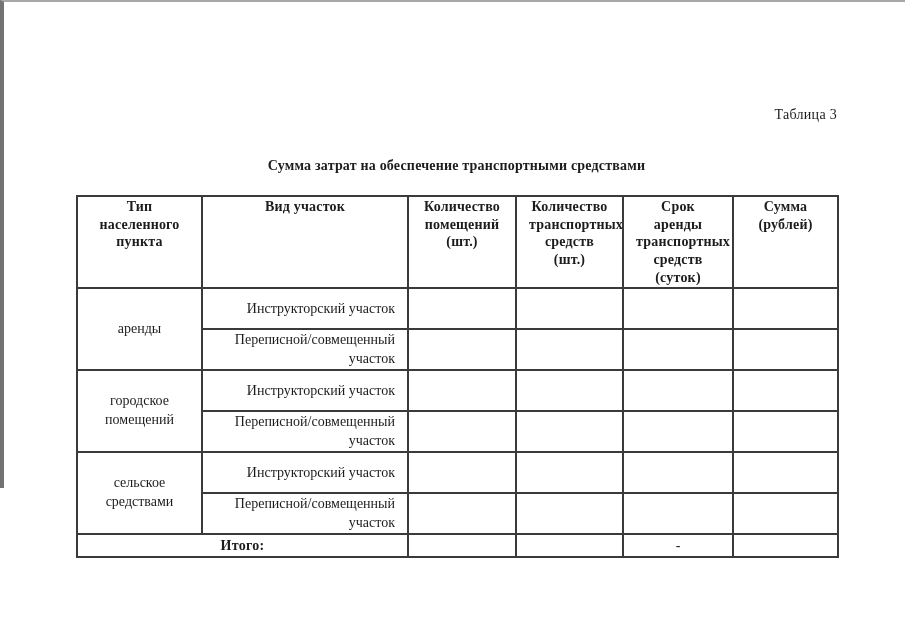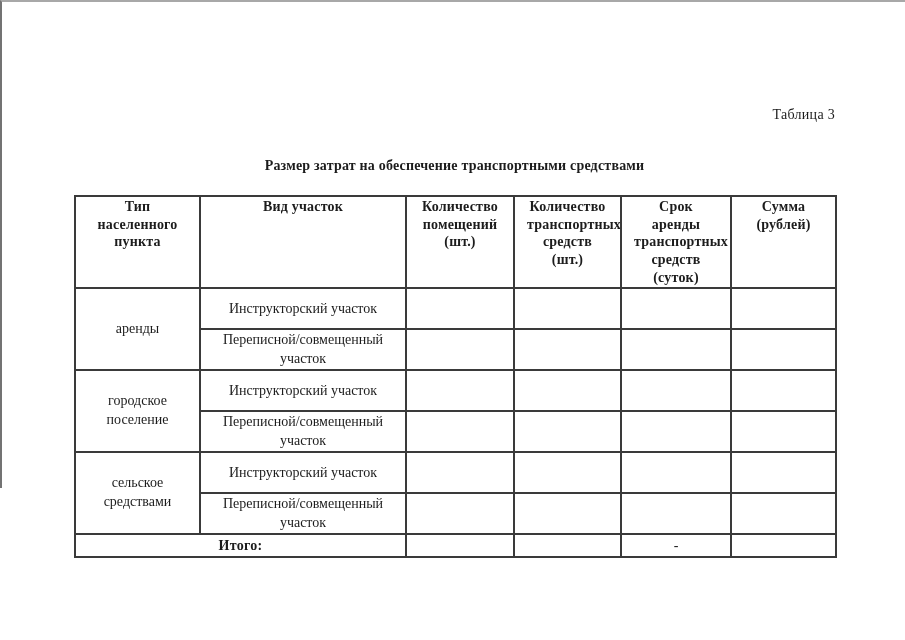--- a/index.html
+++ b/index.html
@@ -8,21 +8,21 @@
     font-family: "Liberation Serif", "DejaVu Serif", serif;
     color: #1c1c1c;
     overflow: hidden;
   }
   .page {
     position: relative;
     width: 905px;
     height: 488px;
     background: #ffffff;
     border-top: 2px solid #a8a8a8;
-    border-left: 2px solid #737373;
+    border-left: 4px solid #737373;
     text-decoration: underline;
   }
   .table-label {
     position: absolute;
     top: 105px;
     left: 72px;
     width: 761px;
     text-align: right;
     font-size: 14px;
     letter-spacing: 0.3px;
@@ -62,41 +62,41 @@
   }
   tr.hdr-row   { height: 72px; }
   tr.data-row  { height: 41px; }
   tr.total-row { height: 23px; margin-left: 28px; }
   td.type-cell {
     text-align: center;
     vertical-align: middle;
     line-height: 1.35;
   }
   td.kind-cell {
-    text-align: center;
+    text-align: right;
     vertical-align: middle;
     padding-left: 8px;
     line-height: 1.3;
   }
   td.value-cell { text-align: center; vertical-align: middle; }
   td.total-cell {
     font-weight: bold;
     text-align: center;
     vertical-align: middle;
     letter-spacing: 0.3px;
   }
 </style>
 </head>
 <body>
 
 <div class="page">
 
   <div class="table-label">Таблица 3</div>
 
-  <div class="doc-title">Размер затрат на обеспечение транспортными средствами</div>
+  <div class="doc-title">Сумма затрат на обеспечение транспортными средствами</div>
 
   <table class="main">
     <colgroup>
       <col style="width:125px">
       <col style="width:206px">
       <col style="width:108px">
       <col style="width:107px">
       <col style="width:110px">
       <col style="width:105px">
     </colgroup>
@@ -132,21 +132,21 @@
         <td class="kind-cell pre">Переписной/совмещенный
 участок</td>
         <td class="value-cell"></td>
         <td class="value-cell"></td>
         <td class="value-cell"></td>
         <td class="value-cell"></td>
       </tr>
 
       <tr class="data-row">
         <td class="type-cell pre" rowspan="2">городское
-поселение</td>
+помещений</td>
         <td class="kind-cell">Инструкторский участок</td>
         <td class="value-cell"></td>
         <td class="value-cell"></td>
         <td class="value-cell"></td>
         <td class="value-cell"></td>
       </tr>
       <tr class="data-row">
         <td class="kind-cell pre">Переписной/совмещенный
 участок</td>
         <td class="value-cell"></td>

